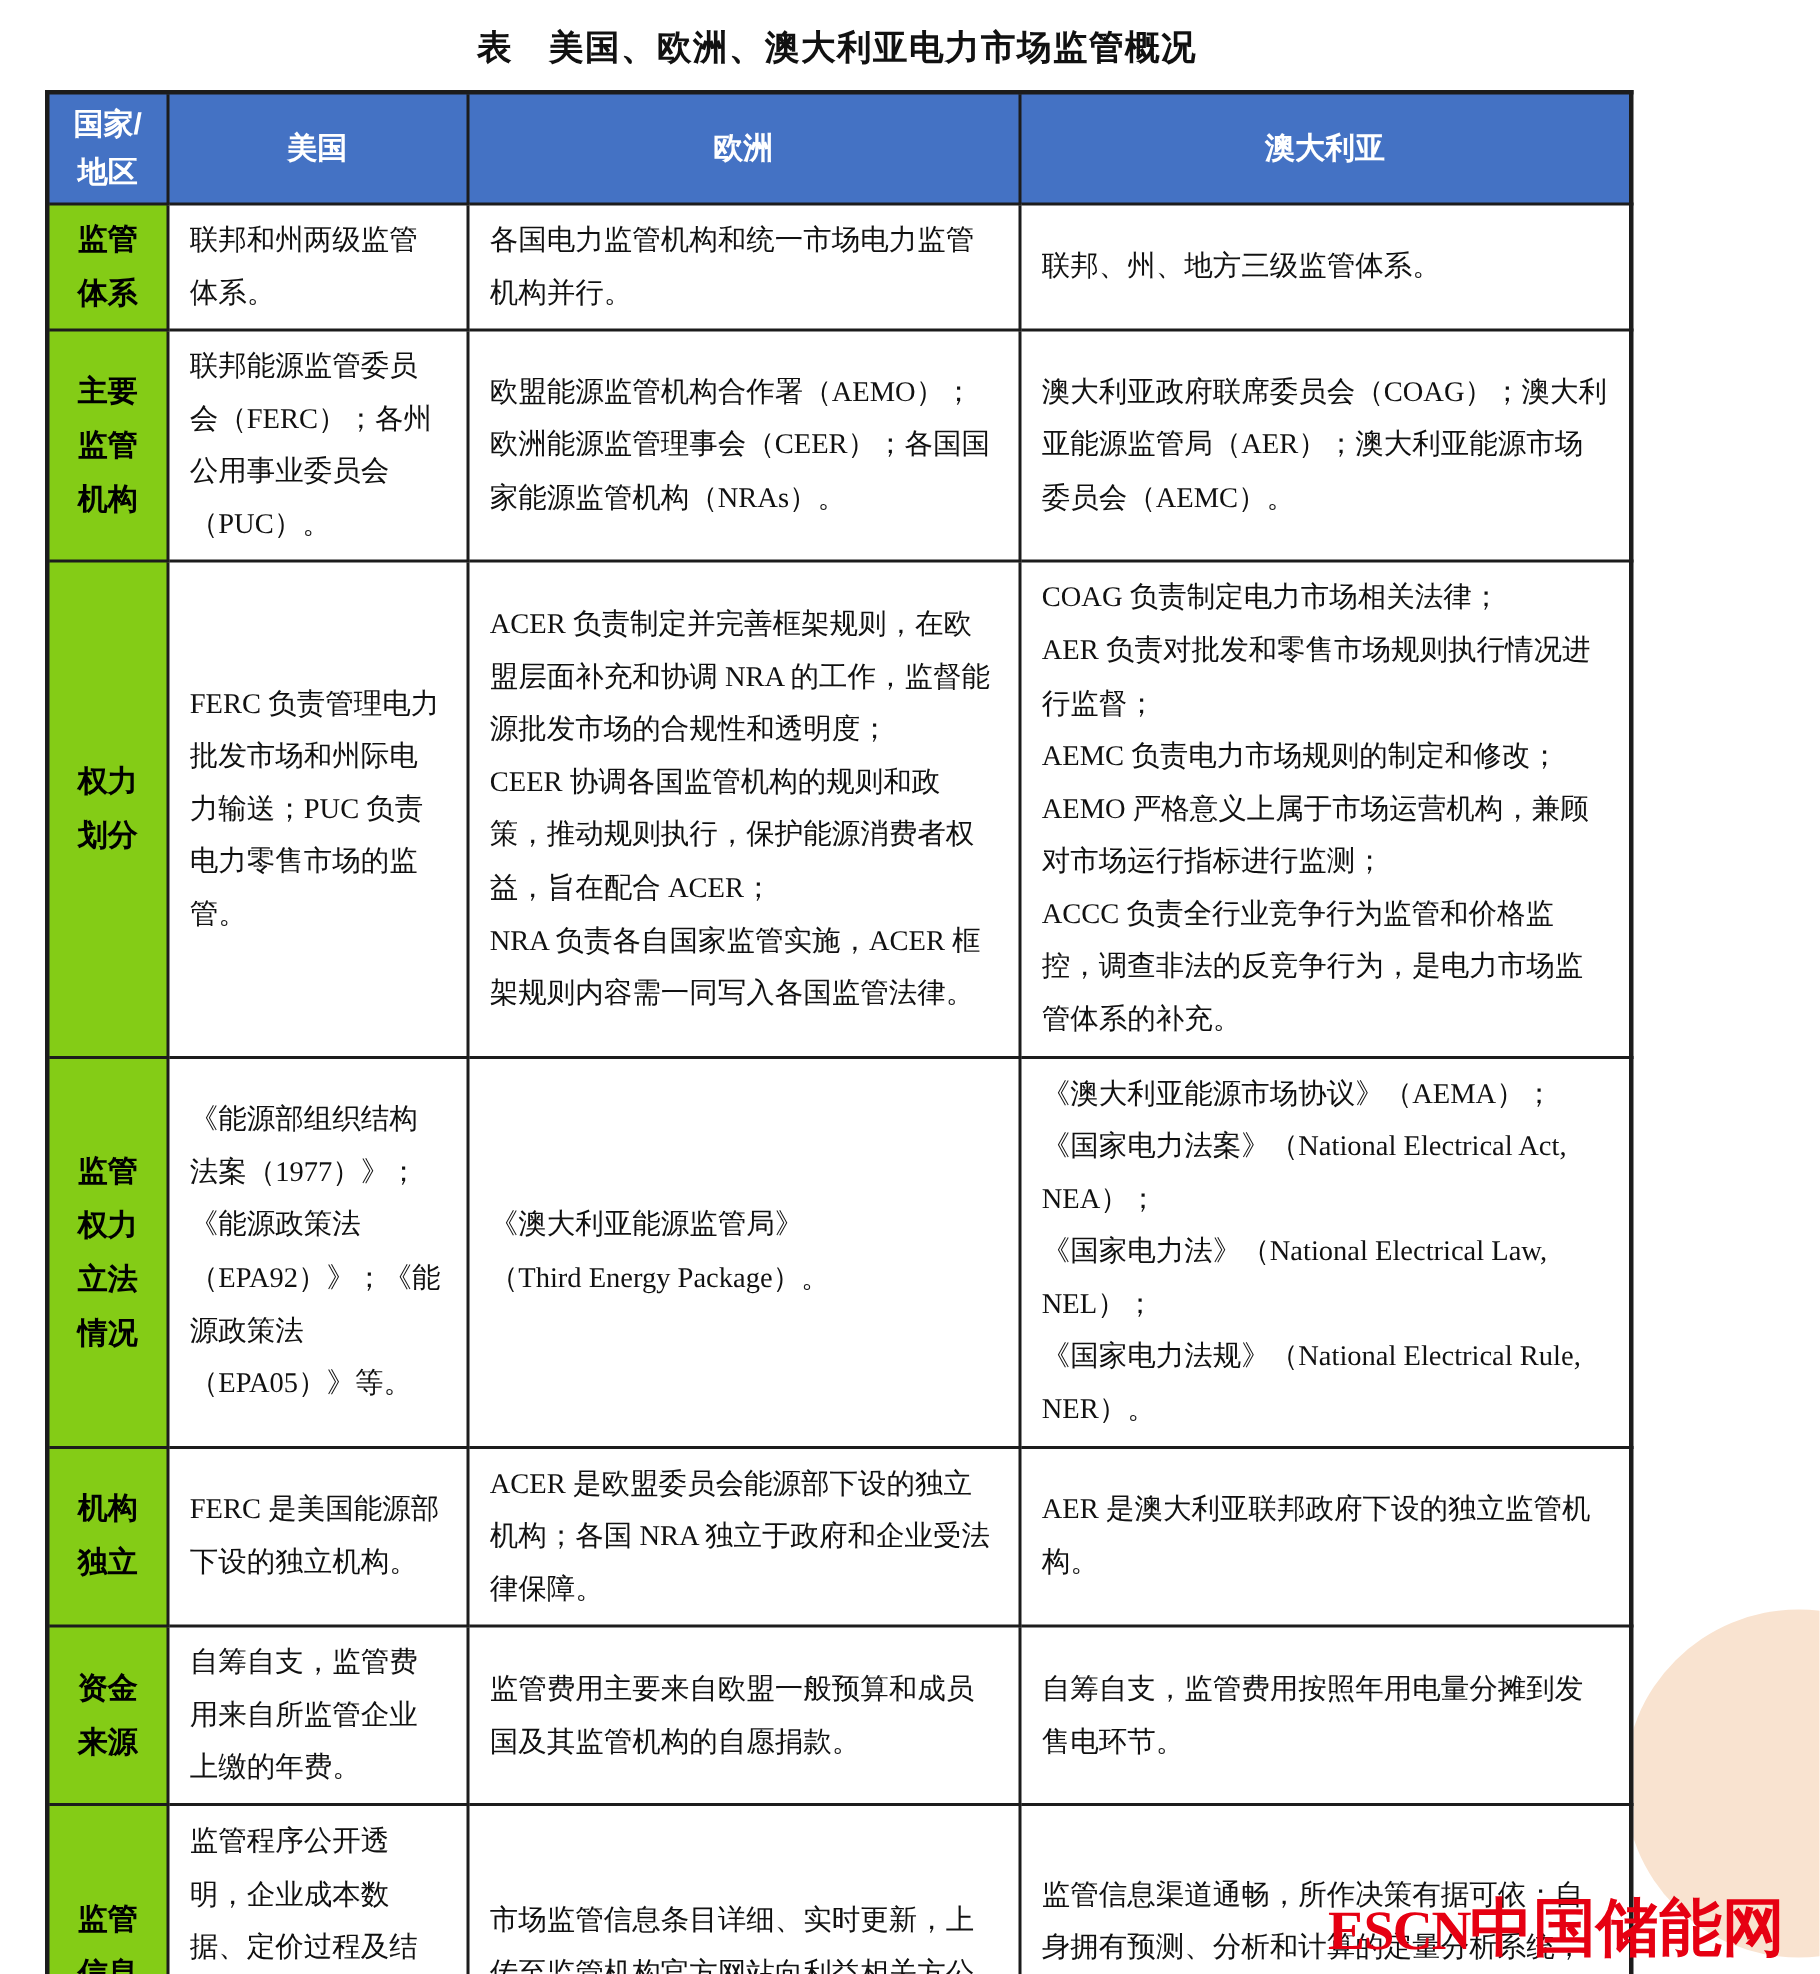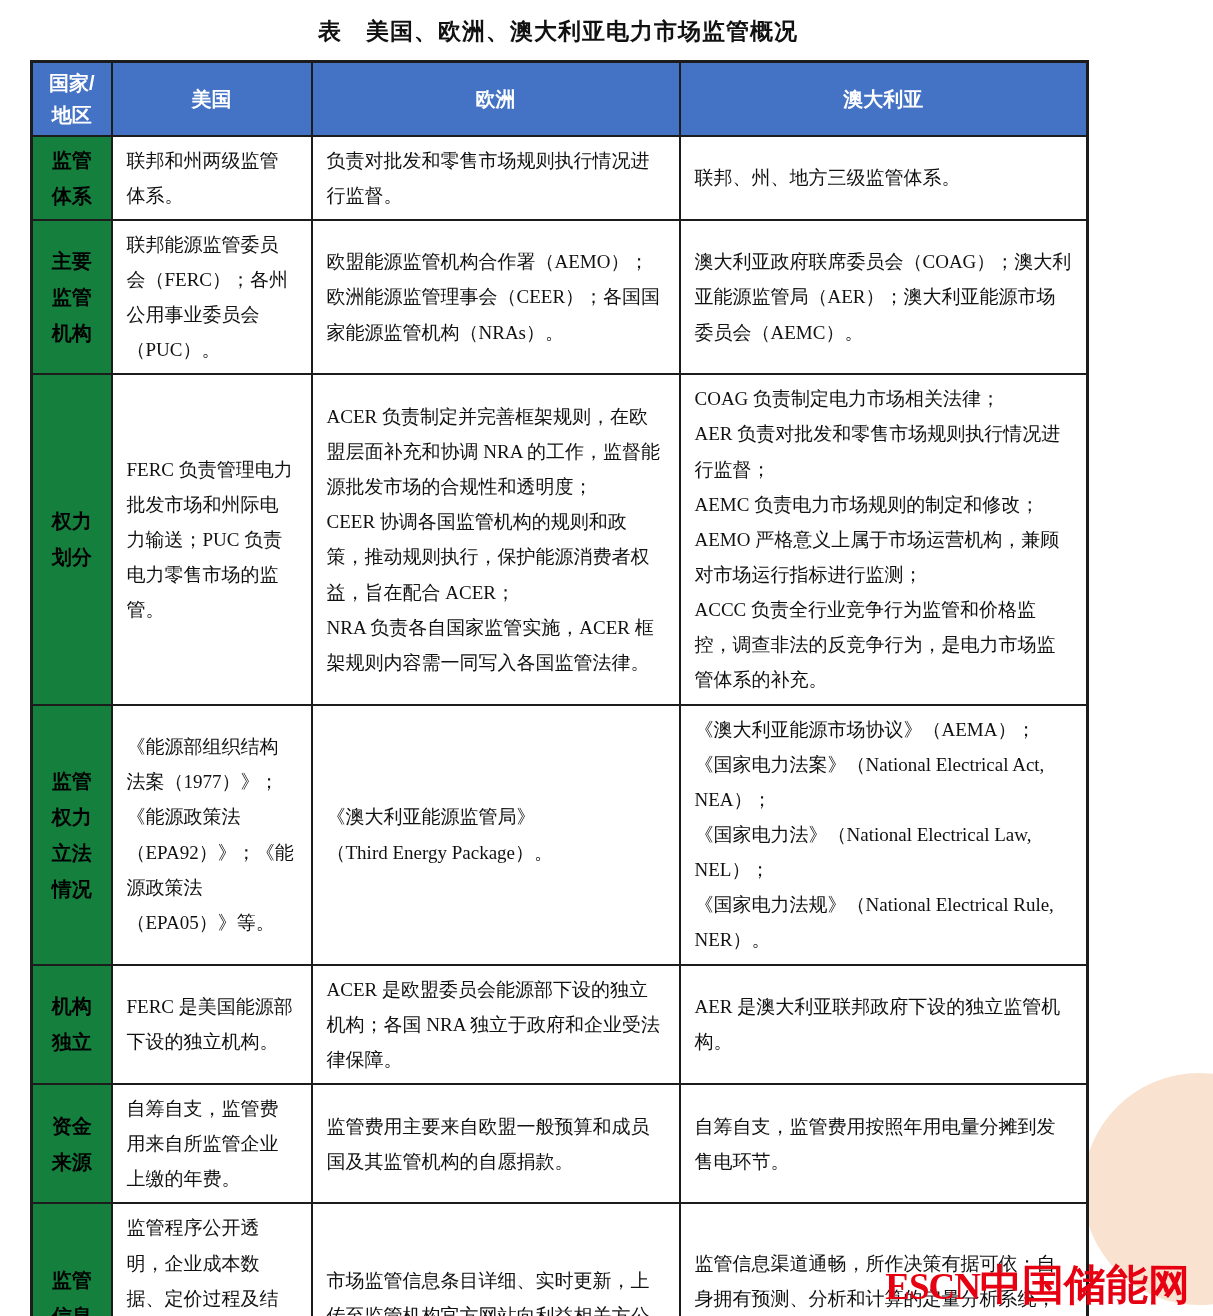--- a/index.html
+++ b/index.html
@@ -29,21 +29,21 @@
     border:3px solid #1c1c1c;
   }
   .reg-table th,.reg-table td{border:2px solid #1c1c1c;box-sizing:border-box;}
 
   .reg-table thead th{
     background:#4472c4;color:#ffffff;font-size:20px;font-weight:bold;
     text-align:center;vertical-align:middle;white-space:pre-line;line-height:1.6;
     font-family:"Liberation Sans", sans-serif;
   }
   .rowlabel{
-    background:#15803d;color:#000;font-weight:bold;font-size:20px;
+    background:#84cc16;color:#000;font-weight:bold;font-size:20px;
     text-align:center;vertical-align:middle;white-space:pre-line;line-height:1.8;
     font-family:"Liberation Sans", sans-serif;
   }
   td.body{
     font-family:"Liberation Serif", serif;
     font-size:19px;line-height:1.85;color:#111;
     padding:6px 14px;text-align:left;vertical-align:middle;
     white-space:pre-line;background:#fff;
   }
 
@@ -87,21 +87,21 @@
         <th>美国</th>
         <th>欧洲</th>
         <th>澳大利亚</th>
       </tr>
     </thead>
     <tbody>
       <tr class="h-r1">
         <th class="rowlabel">监管
 体系</th>
         <td class="body">联邦和州两级监管体系。</td>
-        <td class="body">负责对批发和零售市场规则执行情况进行监督。</td>
+        <td class="body">各国电力监管机构和统一市场电力监管机构并行。</td>
         <td class="body">联邦、州、地方三级监管体系。</td>
       </tr>
       <tr class="h-r2">
         <th class="rowlabel">主要
 监管
 机构</th>
         <td class="body">联邦能源监管委员会（FERC）；各州公用事业委员会（PUC）。</td>
         <td class="body">欧盟能源监管机构合作署（AEMO）；欧洲能源监管理事会（CEER）；各国国家能源监管机构（NRAs）。</td>
         <td class="body">澳大利亚政府联席委员会（COAG）；澳大利亚能源监管局（AER）；澳大利亚能源市场委员会（AEMC）。</td>
       </tr>

